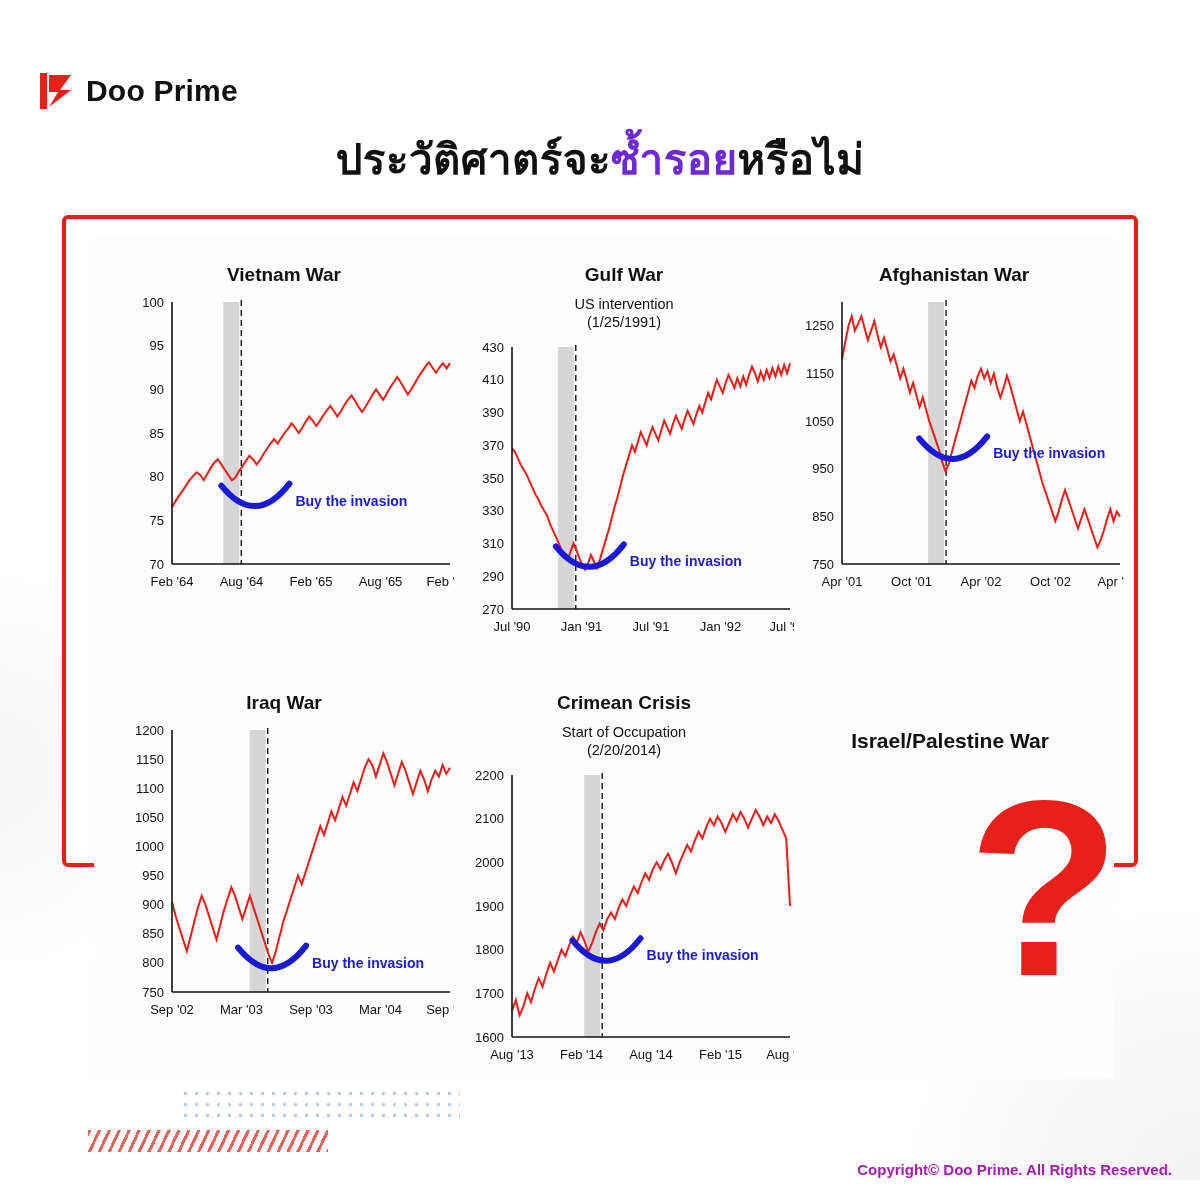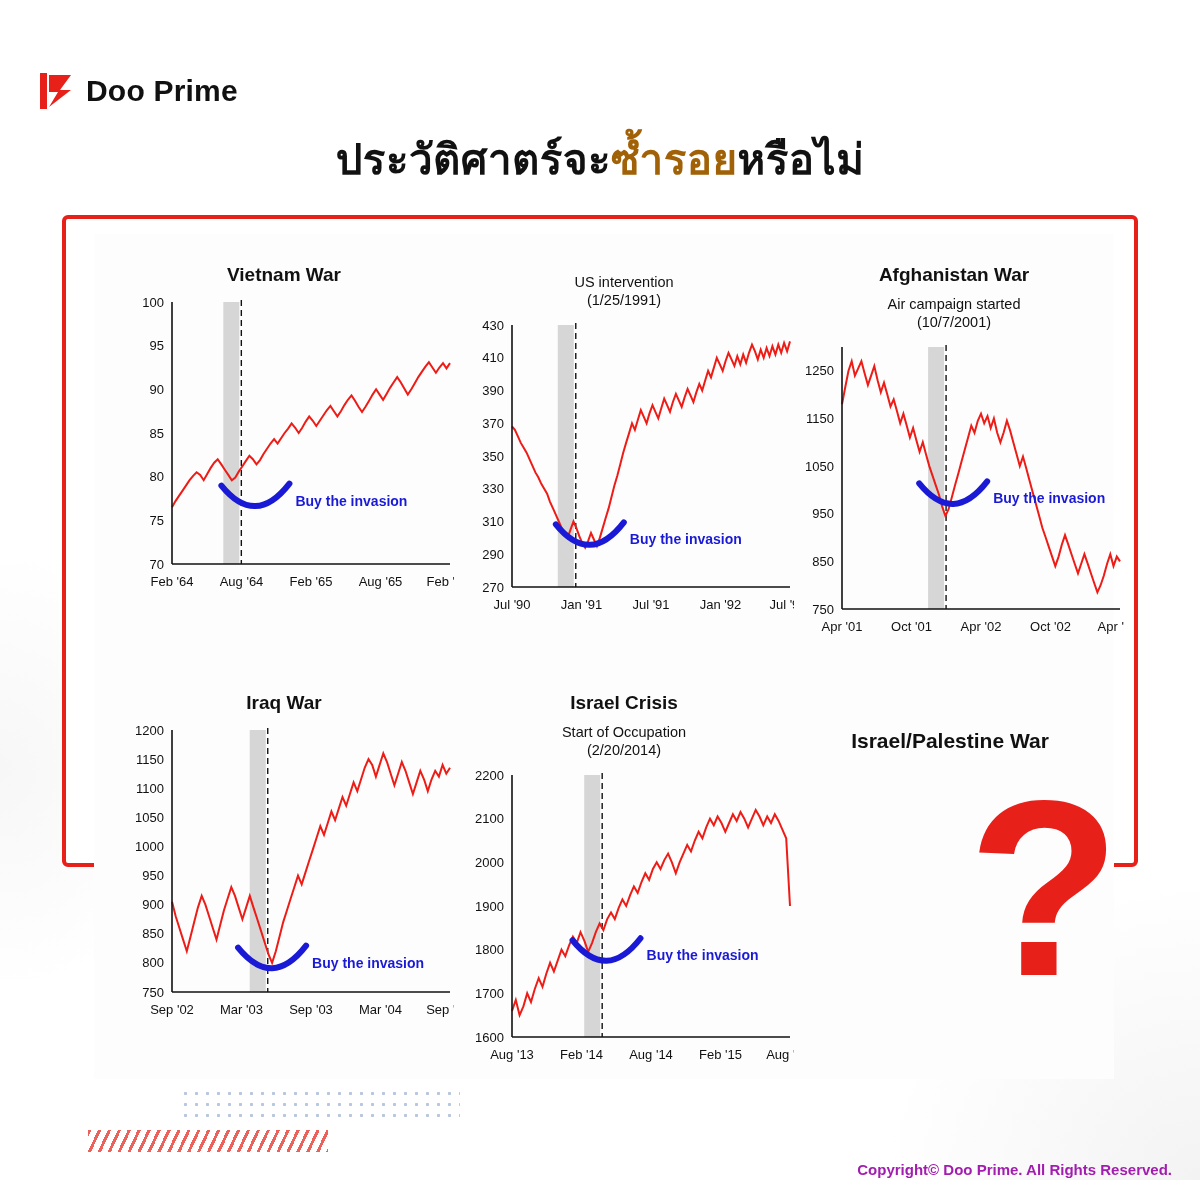--- a/index.html
+++ b/index.html
@@ -68,21 +68,21 @@
   }
   .brand-text {
     font-size: 30px; font-weight: bold; color: #111; letter-spacing: .2px;
   }
   .headline {
     position: absolute; top: 126px; left: 0; width: 1200px;
     text-align: center;
     font-size: 42px; font-weight: bold; color: #111;
     letter-spacing: .5px;
   }
-  .headline .hl { color: #a16207; }
+  .headline .hl { color: #6d28d9; }
 
   
   .card {
     position: absolute;
     left: 62px; top: 215px;
     width: 1076px; height: 652px;
     border: 4px solid #e8201a;
     border-radius: 6px;
     background: #ffffff;
   }
@@ -185,20 +185,21 @@
               <text x="58" y="294" class="xtick">Feb '64</text>
               <text x="127.5" y="294" class="xtick">Aug '64</text>
               <text x="197" y="294" class="xtick">Feb '65</text>
               <text x="266.5" y="294" class="xtick">Aug '65</text>
               <text x="334" y="294" class="xtick">Feb '66</text>
             </svg>
           </div>
       </div>
 
       <div class="panel" style="left:360px; top:30px; width:340px;">
+        <div class="p-title">Gulf War</div>
         <div class="p-sub">US intervention
 (1/25/1991)</div>
         <div class="plotwrap">
             <svg id="svg-1" width="340" height="320">
               <text x="50" y="276.5" class="ytick">270</text>
               <text x="50" y="243.75" class="ytick">290</text>
               <text x="50" y="211" class="ytick">310</text>
               <text x="50" y="178.25" class="ytick">330</text>
               <text x="50" y="145.5" class="ytick">350</text>
               <text x="50" y="112.75" class="ytick">370</text>
@@ -216,22 +217,20 @@
               <text x="127.5" y="294" class="xtick">Jan '91</text>
               <text x="197" y="294" class="xtick">Jul '91</text>
               <text x="266.5" y="294" class="xtick">Jan '92</text>
               <text x="334" y="294" class="xtick">Jul '92</text>
             </svg>
           </div>
       </div>
 
       <div class="panel" style="left:690px; top:30px; width:340px;">
         <div class="p-title">Afghanistan War</div>
-        <div class="p-sub">Air campaign started
-(10/7/2001)</div>
         <div class="plotwrap">
             <svg id="svg-2" width="340" height="320">
               <text x="50" y="276.5" class="ytick">750</text>
               <text x="50" y="228.86363636363637" class="ytick">850</text>
               <text x="50" y="181.22727272727272" class="ytick">950</text>
               <text x="50" y="133.5909090909091" class="ytick">1050</text>
               <text x="50" y="85.95454545454544" class="ytick">1150</text>
               <text x="50" y="38.31818181818181" class="ytick">1250</text>
               <rect x="144.07999999999998" y="10" width="16" height="262" fill="#cfcfcf" opacity="0.85"></rect>
               <line x1="162.07999999999998" y1="8" x2="162.07999999999998" y2="272" stroke="#111" stroke-width="1.4" stroke-dasharray="6 4"></line>
@@ -273,21 +272,21 @@
               <text x="58" y="294" class="xtick">Sep '02</text>
               <text x="127.5" y="294" class="xtick">Mar '03</text>
               <text x="197" y="294" class="xtick">Sep '03</text>
               <text x="266.5" y="294" class="xtick">Mar '04</text>
               <text x="334" y="294" class="xtick">Sep '04</text>
             </svg>
           </div>
       </div>
 
       <div class="panel" style="left:360px; top:458px; width:340px;">
-        <div class="p-title">Israel Crisis</div>
+        <div class="p-title">Crimean Crisis</div>
         <div class="p-sub">Start of Occupation
 (2/20/2014)</div>
         <div class="plotwrap">
             <svg id="svg-4" width="340" height="320">
               <text x="50" y="276.5" class="ytick">1600</text>
               <text x="50" y="232.83333333333334" class="ytick">1700</text>
               <text x="50" y="189.16666666666669" class="ytick">1800</text>
               <text x="50" y="145.5" class="ytick">1900</text>
               <text x="50" y="101.83333333333334" class="ytick">2000</text>
               <text x="50" y="58.16666666666666" class="ytick">2100</text>

